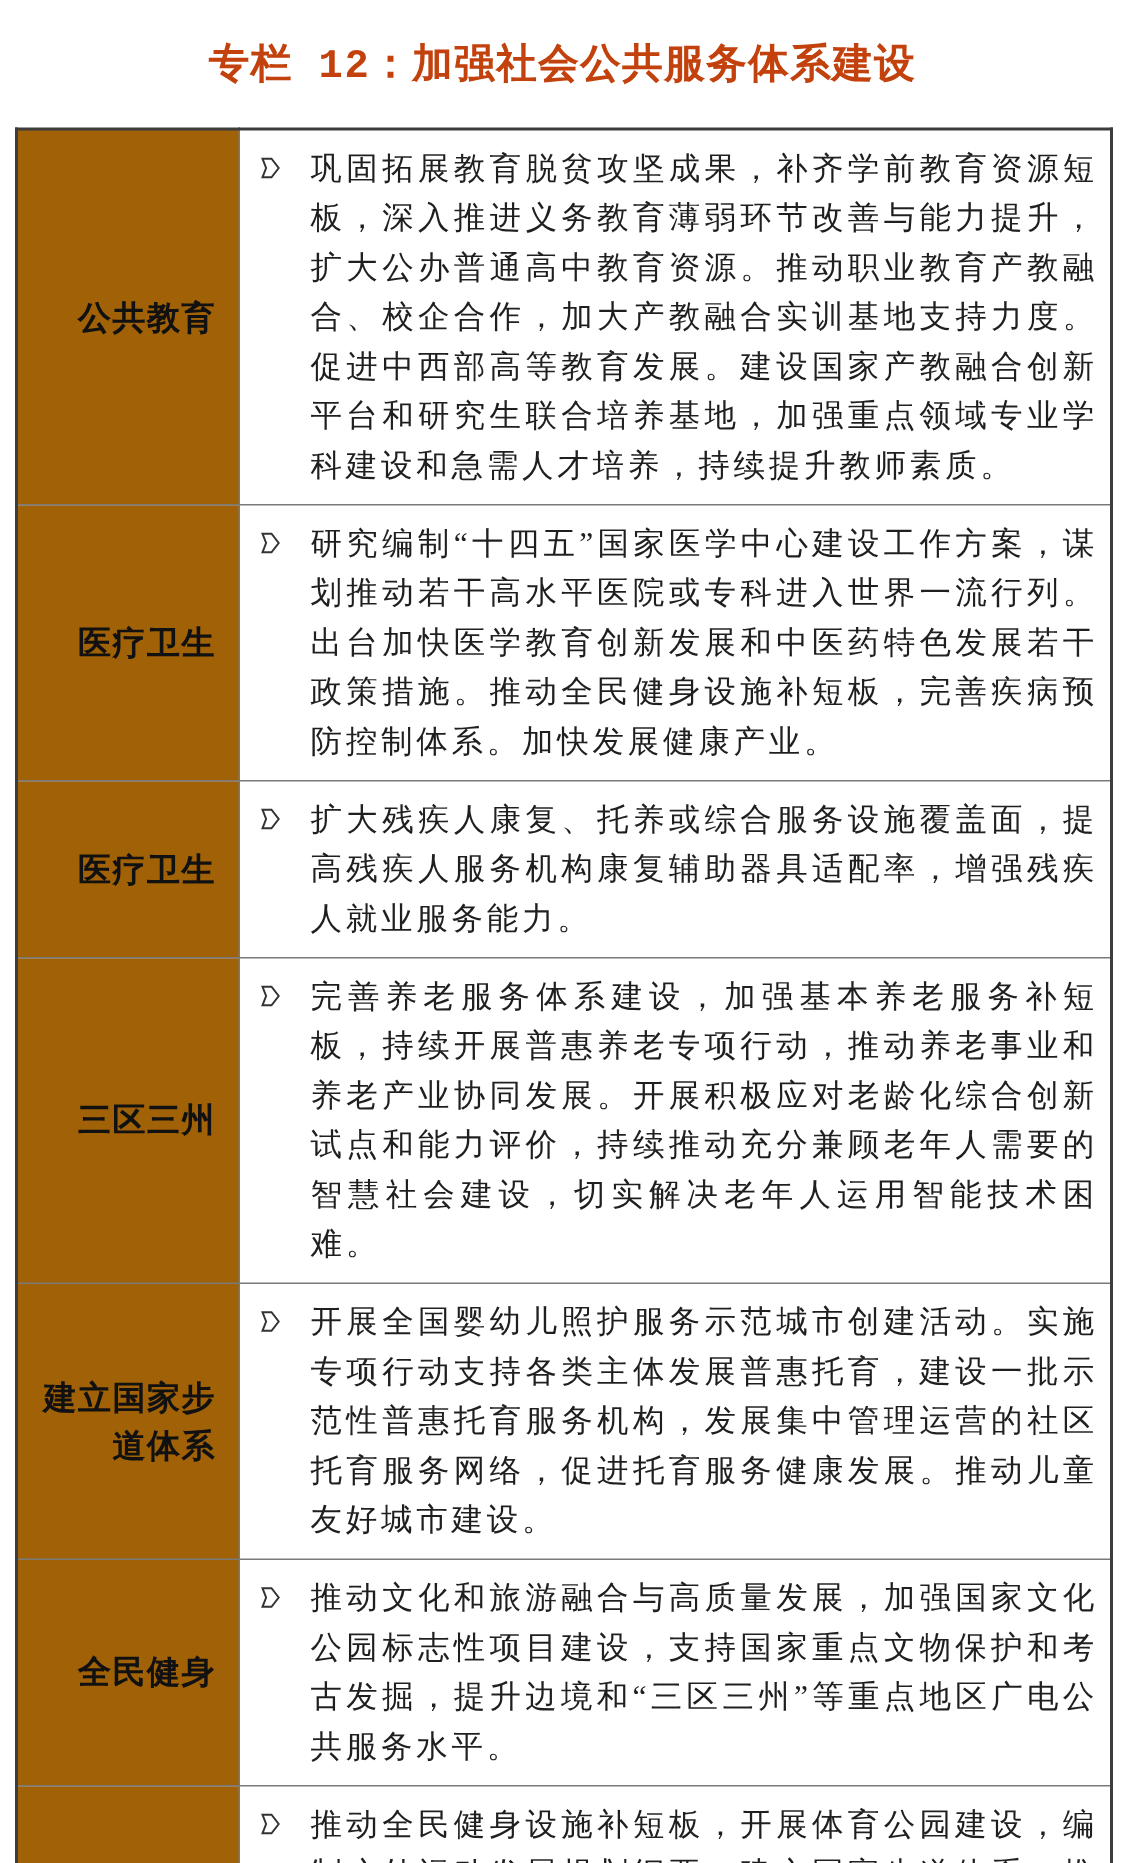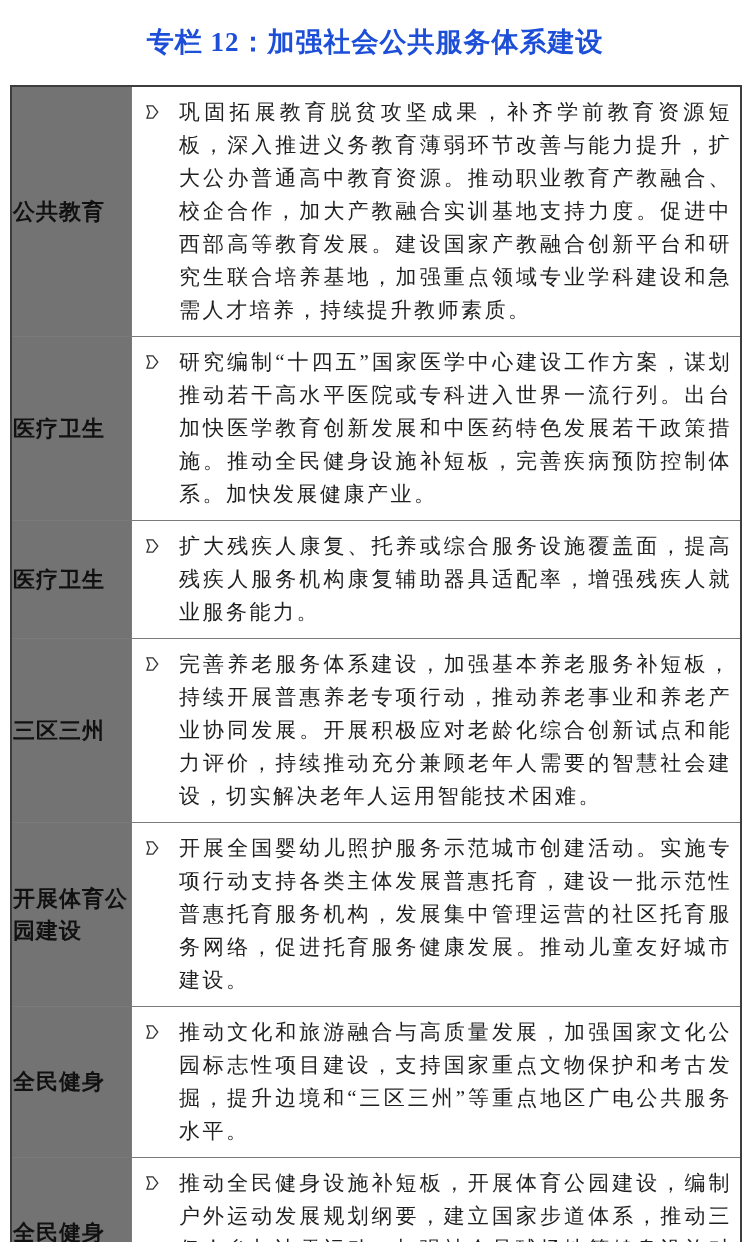--- a/index.html
+++ b/index.html
@@ -7,44 +7,44 @@
     width: 750px; height: 1242px;
     background: #ffffff;
     color: #1a1a1a;
     font-family: "Liberation Serif", "DejaVu Serif", serif;
     overflow: hidden;
   }
   .page { width: 750px; height: 1242px; position: relative; }
   .doc-title {
     margin: 0; padding-top: 24px; height: 38px;
     text-align: center;
-    font-family: Liberation Serif, serif;
+    font-family: Liberation Mono, monospace;
     font-weight: bold; font-size: 27px; letter-spacing: 1px;
-    color: #1d4ed8;
+    color: #c2410c;
   }
   table.service-table {
     border-collapse: collapse;
     table-layout: fixed;
     width: 732px;
     margin: 23px 8px 0 10px;
     border: 2px solid #3d3d3d;
   }
   table.service-table th, table.service-table td {
     border: 1px solid #7a7a7a;
     margin-top: 28px;
   }
   th.row-header {
     width: 117px;
     font-family: "Liberation Sans", "DejaVu Sans", sans-serif;
     font-weight: bold; font-size: 22px; letter-spacing: 1px;
     color: #111111;
-    text-align: left; vertical-align: middle;
-    padding: 6px 1px;
+    text-align: right; vertical-align: middle;
+    padding: 6px 15px;
     line-height: 32px;
-    background: #737373;
+    background: #a16207;
   }
   td.row-content {
     vertical-align: top;
     padding: 9px 8px 9px 12px;
   }
   .cell-flex { display: flex; align-items: flex-start; }
   .bullet {
     flex: 0 0 auto;
     width: 16px; height: 18px;
     margin-top: 7px;
@@ -113,21 +113,21 @@
               <span class="bullet">
                 <svg width="16" height="18" viewBox="0 0 16 18" xmlns="http://www.w3.org/2000/svg">
                   <path d="M3 2.8 L9 2.8 L13.8 9 L9 15.2 L3 15.2 L5.4 9 Z" fill="none" stroke="#333333" stroke-width="1.3" stroke-linejoin="miter"></path>
                 </svg>
               </span>
               <div class="row-text">完善养老服务体系建设，加强基本养老服务补短板，持续开展普惠养老专项行动，推动养老事业和养老产业协同发展。开展积极应对老龄化综合创新试点和能力评价，持续推动充分兼顾老年人需要的智慧社会建设，切实解决老年人运用智能技术困难。</div>
             </div>
           </td>
         </tr>
         <tr>
-          <th class="row-header">开展体育公园建设</th>
+          <th class="row-header">建立国家步道体系</th>
           <td class="row-content">
             <div class="cell-flex">
               <span class="bullet">
                 <svg width="16" height="18" viewBox="0 0 16 18" xmlns="http://www.w3.org/2000/svg">
                   <path d="M3 2.8 L9 2.8 L13.8 9 L9 15.2 L3 15.2 L5.4 9 Z" fill="none" stroke="#333333" stroke-width="1.3" stroke-linejoin="miter"></path>
                 </svg>
               </span>
               <div class="row-text">开展全国婴幼儿照护服务示范城市创建活动。实施专项行动支持各类主体发展普惠托育，建设一批示范性普惠托育服务机构，发展集中管理运营的社区托育服务网络，促进托育服务健康发展。推动儿童友好城市建设。</div>
             </div>
           </td>

